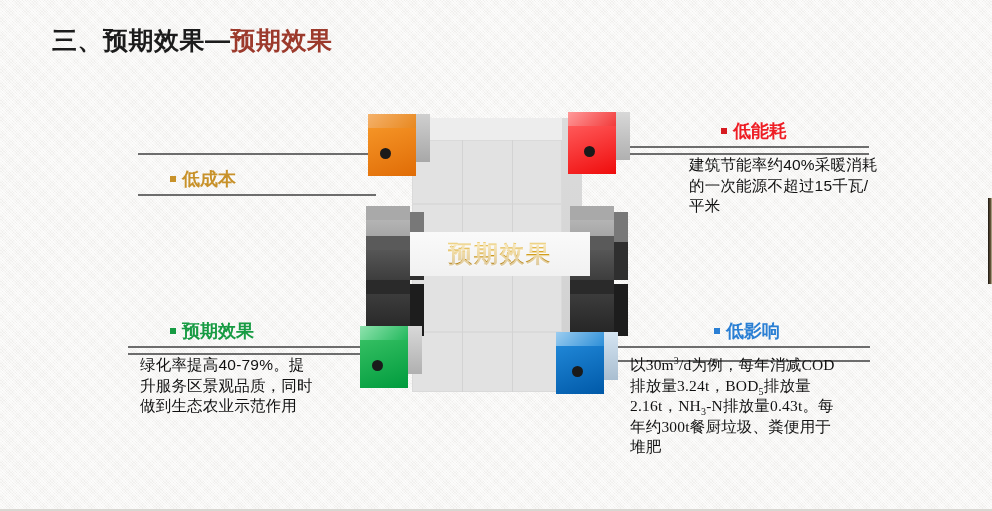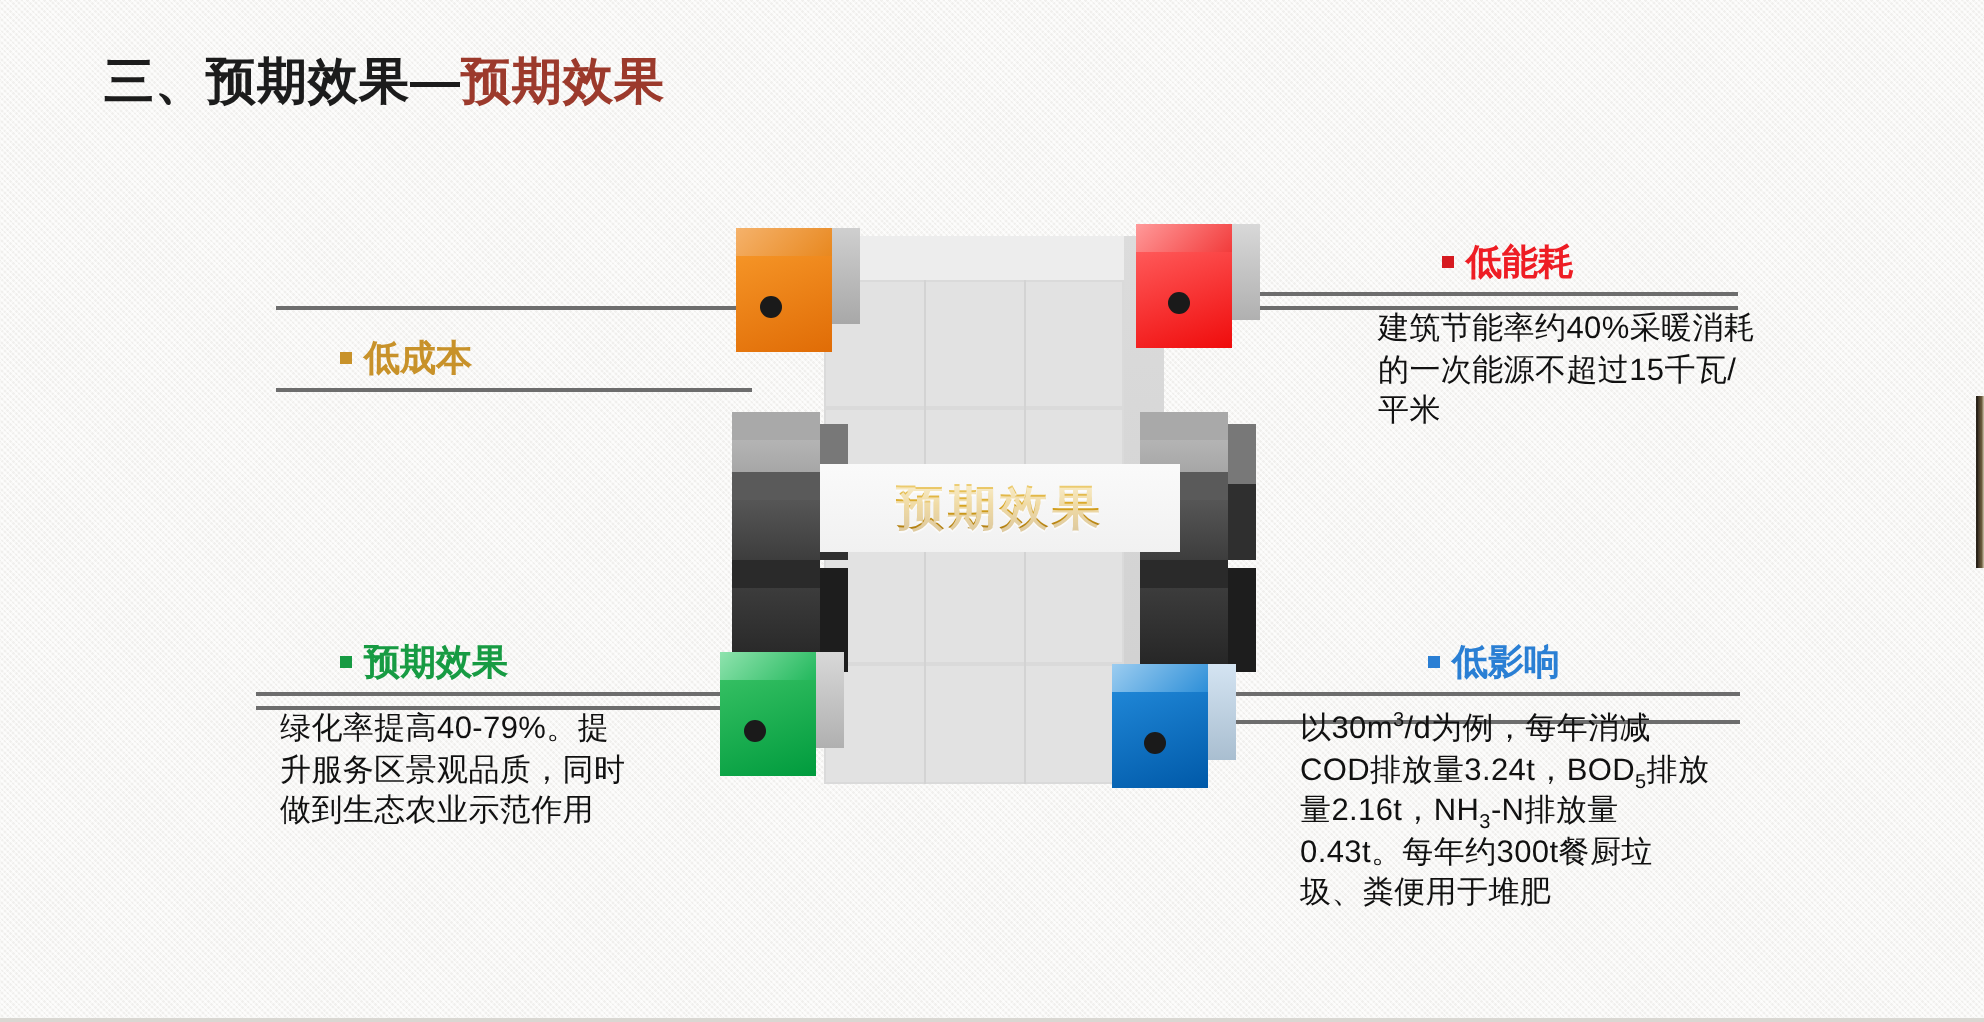--- a/index.html
+++ b/index.html
@@ -97,21 +97,21 @@
   #block-env .block-head { color: #179b43; padding-left: 42px; }
   #block-env .bullet { background: #179b43; }
   #block-env .rule { width: 248px; }
   #block-env .block-body { width: 180px; margin-left: 12px; }
 
   
   #block-impact { left: 594px; top: 322px; width: 276px; }
   #block-impact .block-head { color: #2a7fd4; padding-left: 120px; }
   #block-impact .bullet { background: #2a7fd4; }
   #block-impact .rule { width: 276px; }
-  #block-impact .block-body { width: 206px; margin-left: 56px; }
+  #block-impact .block-body { width: 206px; margin-left: 36px; font-family: Liberation Serif, serif; }
 
   
   .connector {
     position: absolute;
     height: 2px;
     background: #6d6d6d;
   }
 
   
   #cube-cluster {

